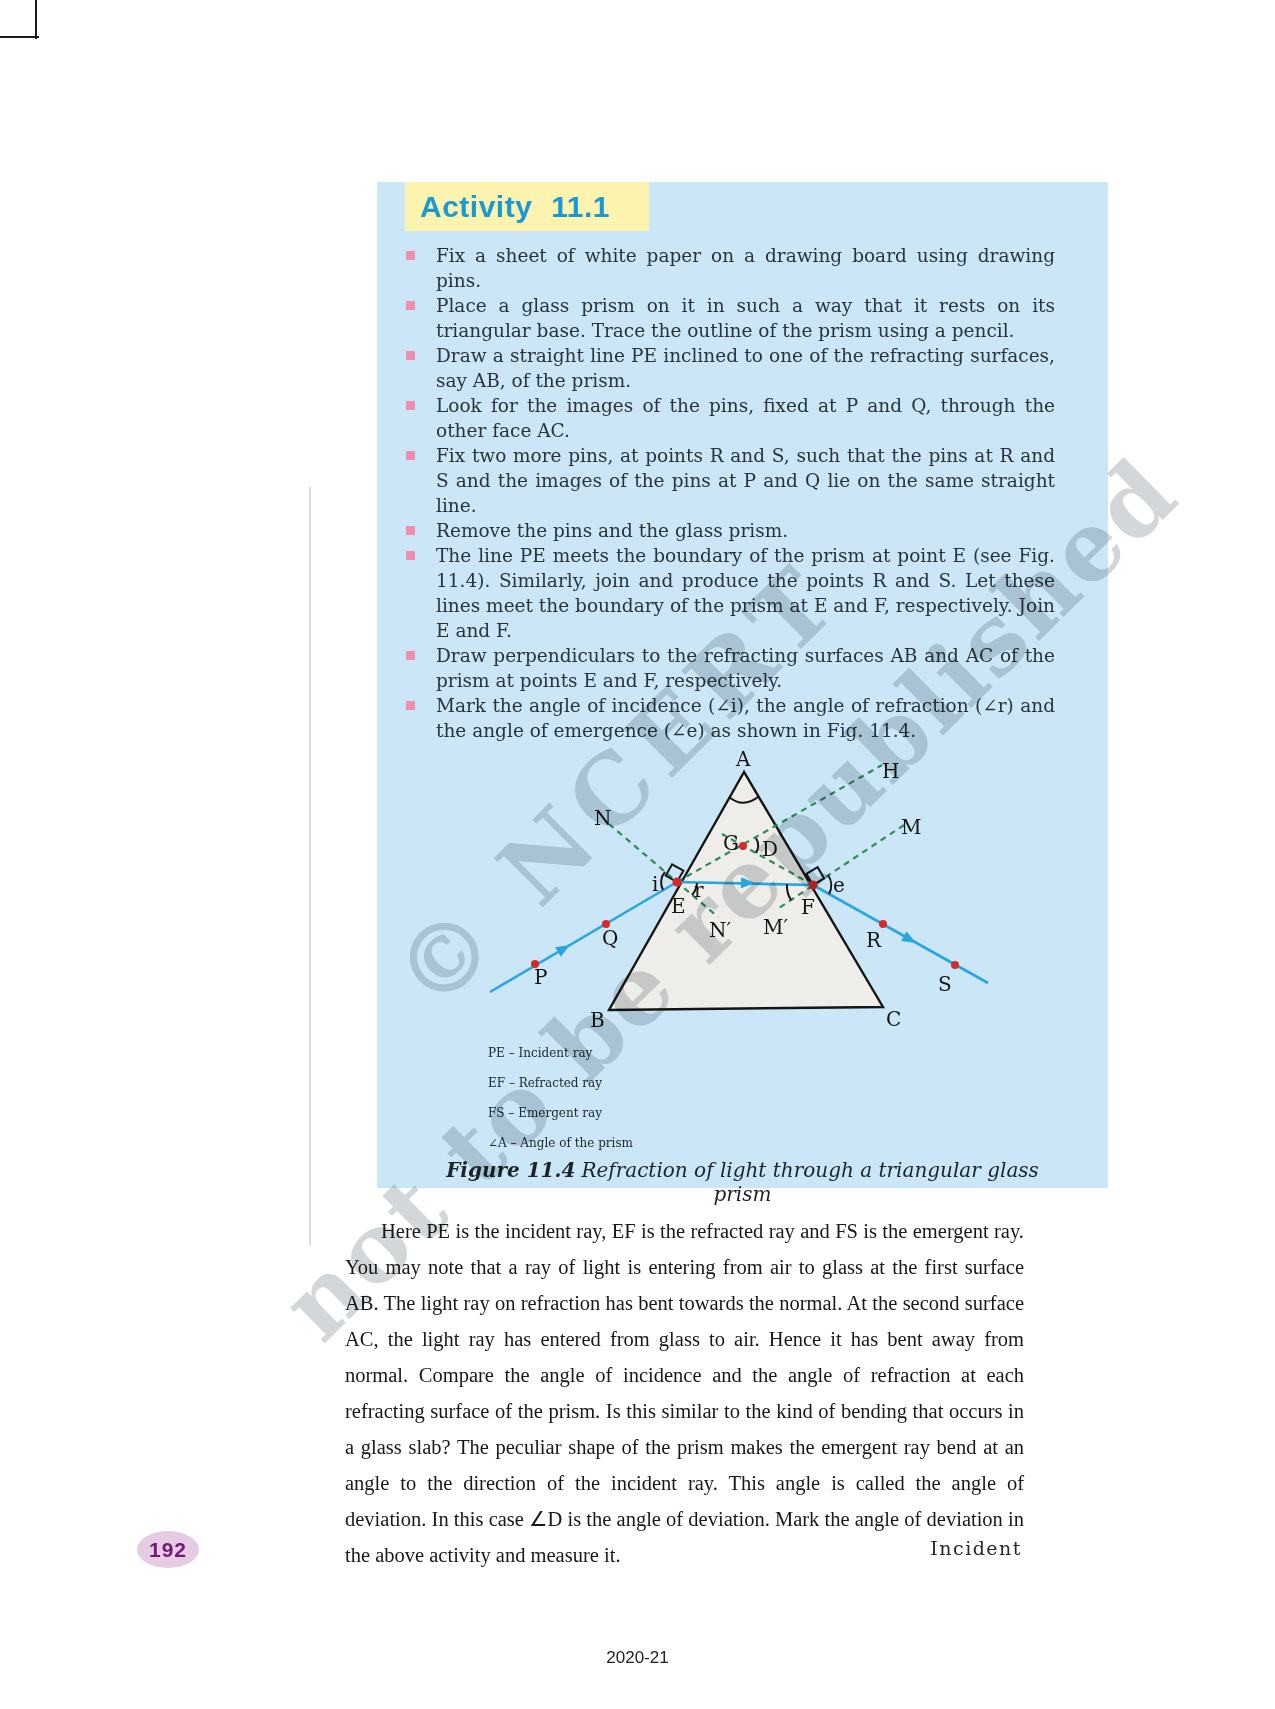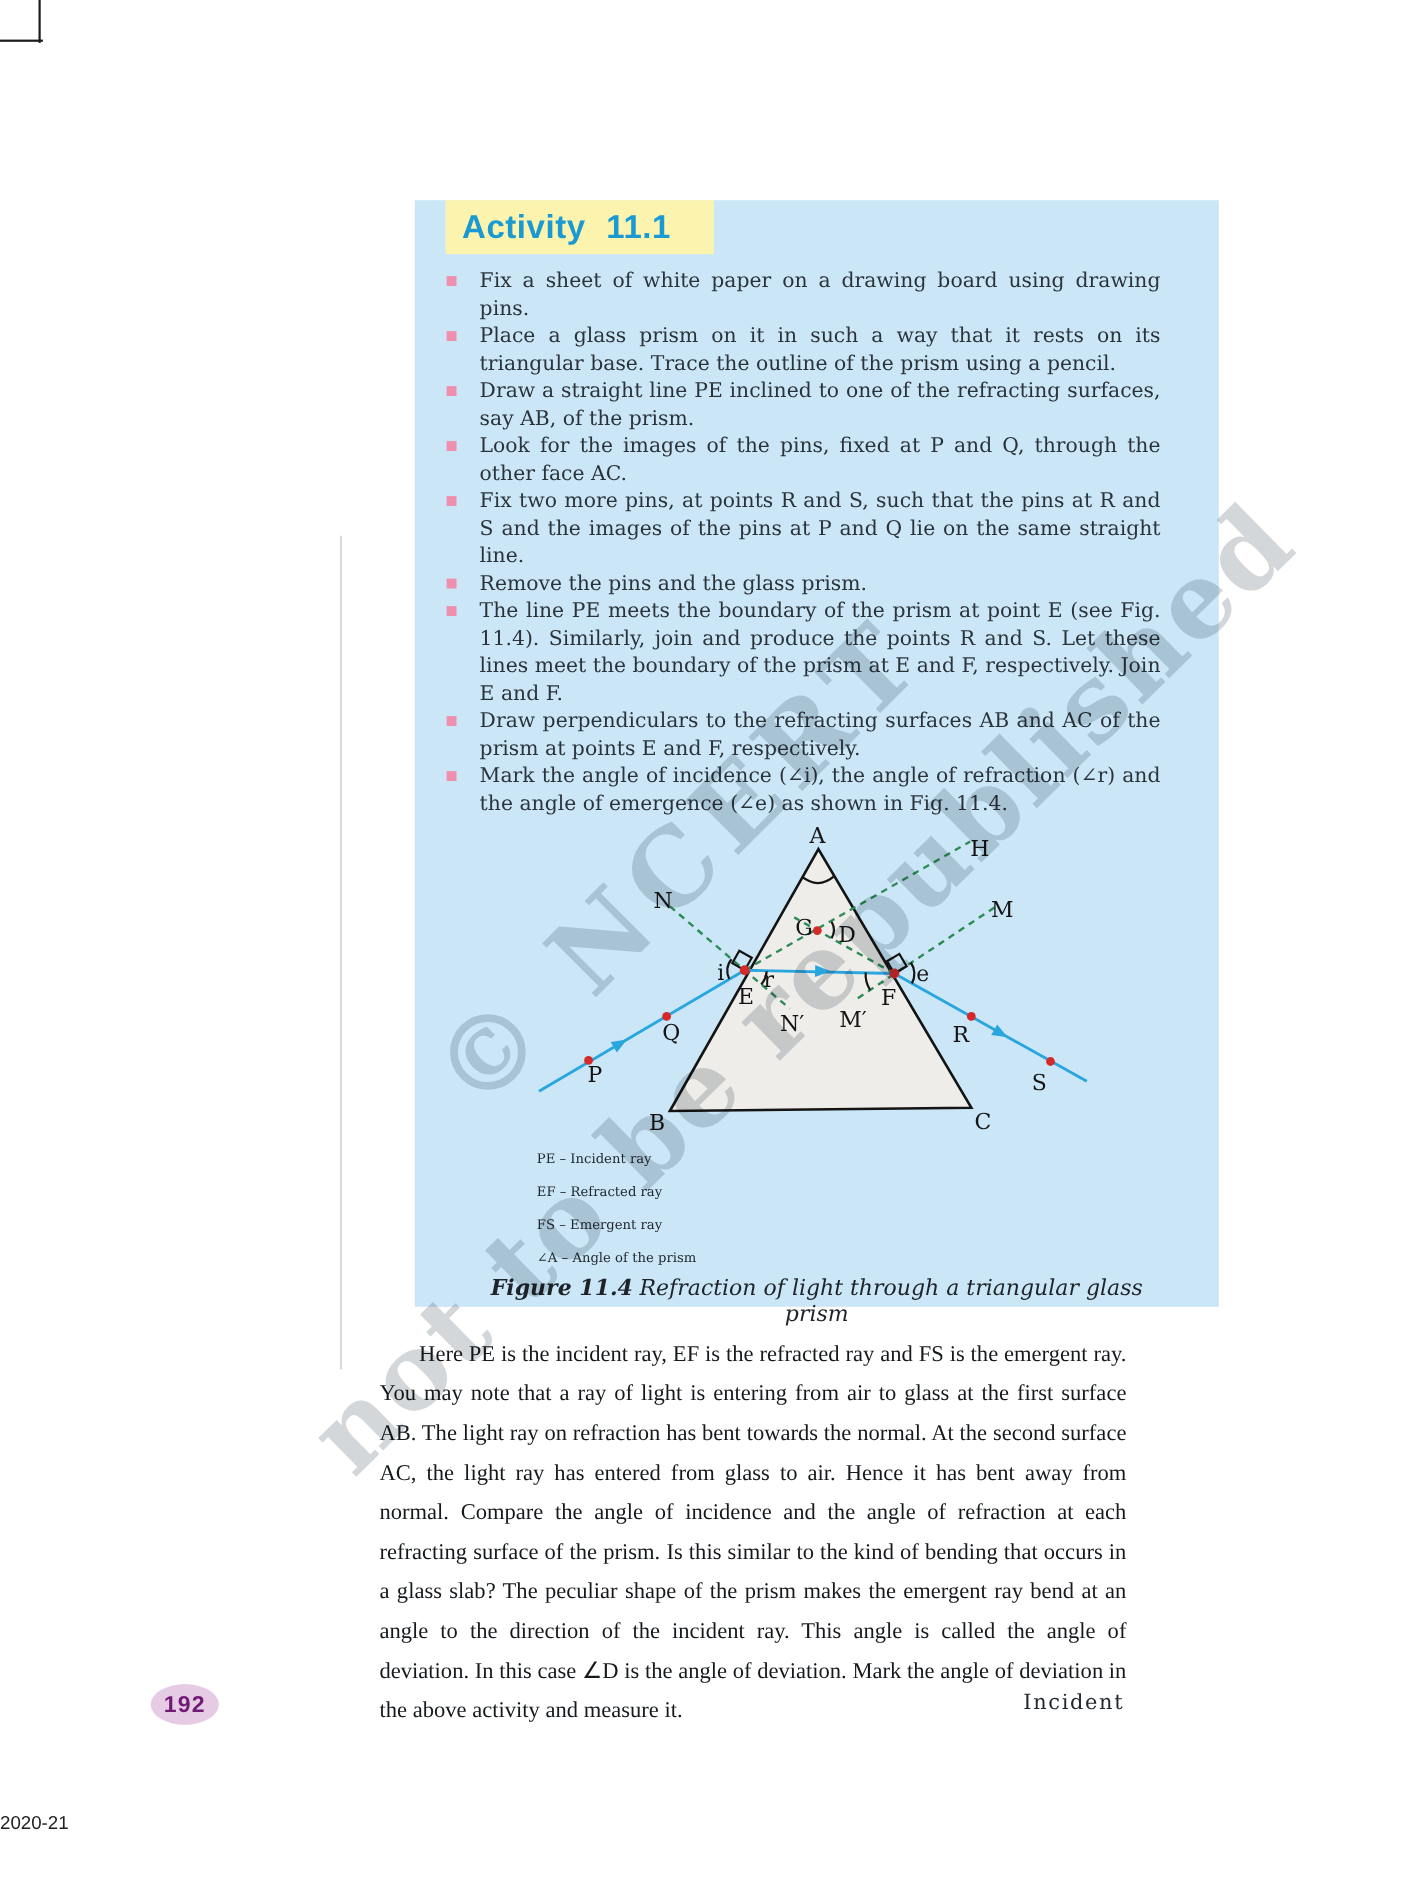--- a/index.html
+++ b/index.html
@@ -39,21 +39,21 @@
   .caption b{font-weight:bold;margin-right:6px;}
   
   .body-par{position:absolute;left:345px;top:1192px;width:679px;text-align:justify;text-indent:36px;
             font-family:"Liberation Serif",serif;font-size:20.5px;line-height:36px;color:#15191c;}
   
   .page-badge{position:absolute;left:137px;top:1531px;width:62px;height:37px;border-radius:50%;
               background:var(--badge_pink);display:flex;align-items:center;justify-content:center;
               font-family:"Liberation Sans",sans-serif;font-weight:bold;font-size:21px;color:#701a75;letter-spacing:1px;}
   .science{position:absolute;right:253px;top:1537px;font-family:"DejaVu Serif",serif;
            font-size:19px;letter-spacing:1.5px;color:#22292e;}
-  .year{position:absolute;left:0;right:0;top:1648px;text-align:left;
+  .year{position:absolute;left:0;right:0;top:1648px;text-align:center;
         font-family:"Liberation Sans",sans-serif;font-size:17px;color:#222;}
   
   .wm{position:absolute;white-space:nowrap;font-family:"DejaVu Serif",serif;font-weight:bold;
       color:#aeb6bb;opacity:.55;mix-blend-mode:multiply;pointer-events:none;z-index:6;}
   .wm1{left:372px;top:952px;font-size:95px;letter-spacing:10px;transform:rotate(-45deg);transform-origin:0 0;}
   .wm2{left:260px;top:1282px;font-size:95px;letter-spacing:3px;transform:rotate(-44.5deg);transform-origin:0 0;}
 </style>
 </head>
 <body>
 

